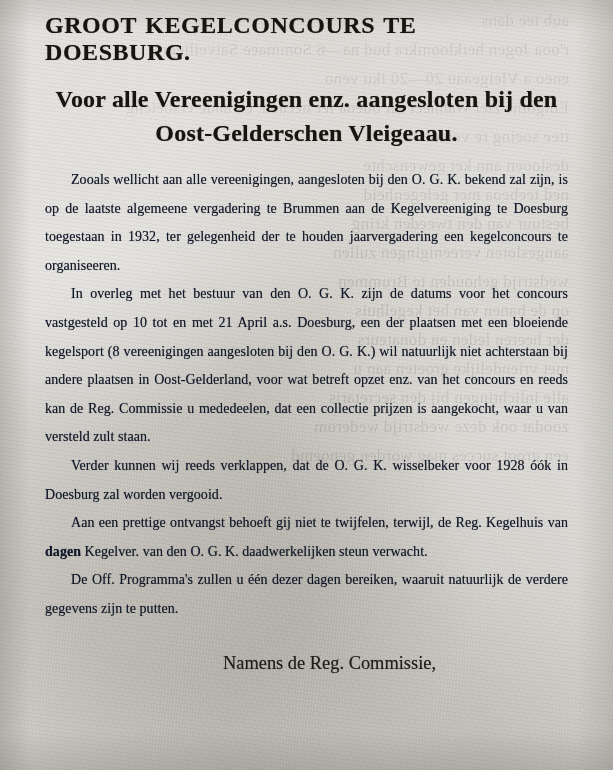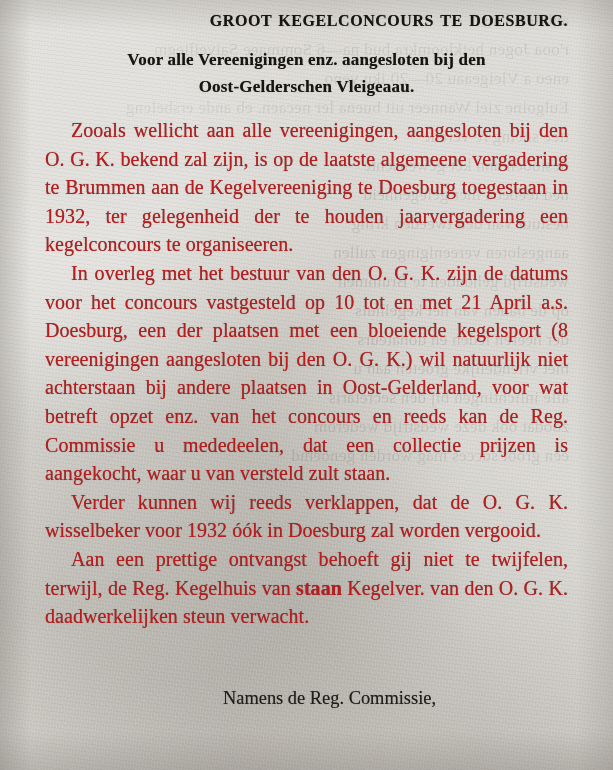--- a/index.html
+++ b/index.html
@@ -68,49 +68,49 @@
   .content {
     position: relative;
     z-index: 3;
     padding: 0 45px;
     box-sizing: border-box;
   }
 
   h1.title {
     margin: 0;
     padding-top: 12px;
-    font-size: 16px;
+    font-size: 24px;
     font-weight: bold;
-    text-align: right;
+    text-align: left;
     letter-spacing: .55px;
     word-spacing: 2px;
     color: #17150f;
   }
 
   h2.subtitle {
     margin: 0;
-    font-size: 17px;
+    font-size: 24px;
     font-weight: bold;
     text-align: center;
     letter-spacing: .2px;
     color: #17150f;
   }
   h2.sub-line1 { padding-top: 20px; }
   h2.sub-line2 { padding-top: 7px; }
 
   .body-block { padding-top: 19px; }
 
   p.para {
     margin: 0;
-    font-size: 20px;
+    font-size: 14px;
     line-height: 28.6px;
     text-align: justify;
     text-align-last: left;
     letter-spacing: .05px;
-    color: #b91c1c;
+    color: #0f172a;
   }
   p.para .lead { padding-left: 26px; }
   p.para b { font-weight: bold; }
 
   p.closing {
     margin: 0;
     padding-top: 25px;
     padding-left: 178px;
     font-size: 18.4px;
     line-height: 28.6px;
@@ -156,25 +156,25 @@
     <h2 class="subtitle sub-line1">Voor alle Vereenigingen enz. aangesloten bij den</h2>
     <h2 class="subtitle sub-line2">Oost-Gelderschen Vleigeaau.</h2>
 
     <div class="body-block">
 
       <p class="para"><span class="lead"></span><span>Zooals wellicht aan alle vereenigingen, aangesloten bij den O. G. K. bekend zal zijn, is op de laatste algemeene vergadering te Brummen aan de Kegelvereeniging te Doesburg toegestaan in 1932, ter gelegenheid der te houden jaarvergadering een kegelconcours te organiseeren.</span></p>
 
       <p class="para"><span class="lead"></span><span>In overleg met het bestuur van den O. G. K. zijn de datums voor het concours vastgesteld op 10 tot en met 21 April a.s. Doesburg, een der plaatsen met een bloeiende kegelsport (8 vereenigingen aangesloten bij den O. G. K.) wil natuurlijk niet achterstaan bij andere plaatsen in Oost-Gelderland, voor wat betreft opzet enz. van het concours en reeds kan de Reg. Commissie u mededeelen, dat een collectie prijzen is aangekocht, waar u van versteld zult staan.</span></p>
 
 
-      <p class="para"><span class="lead"></span><span>Verder kunnen wij reeds verklappen, dat de O. G. K. wisselbeker voor 1932 óók in Doesburg zal worden vergooid.</span></p>
+      <p class="para"><span class="lead"></span><span>Verder kunnen wij reeds verklappen, dat de O. G. K. wisselbeker voor 1928 óók in Doesburg zal worden vergooid.</span></p>
 
-      <p class="para"><span class="lead"></span><span>Aan een prettige ontvangst behoeft gij niet te twijfelen, terwijl, de Reg. Kegelhuis van </span><b>staan</b><span> Kegelver. van den O. G. K. daadwerkelijken steun verwacht.</span></p>
+      <p class="para"><span class="lead"></span><span>Aan een prettige ontvangst behoeft gij niet te twijfelen, terwijl, de Reg. Kegelhuis van </span><b>dagen</b><span> Kegelver. van den O. G. K. daadwerkelijken steun verwacht.</span></p>
 
-      <p class="para"><span class="lead"></span></p>
+      <p class="para"><span class="lead"></span><span>De Off. Programma's zullen u één dezer dagen bereiken, waaruit natuurlijk de verdere gegevens zijn te putten.</span></p>
 
       <p class="closing">Namens de Reg. Commissie,</p>
 
     </div>
   </div>
 
   <div class="vignette"></div>
 </div>
 
 </body></html>

